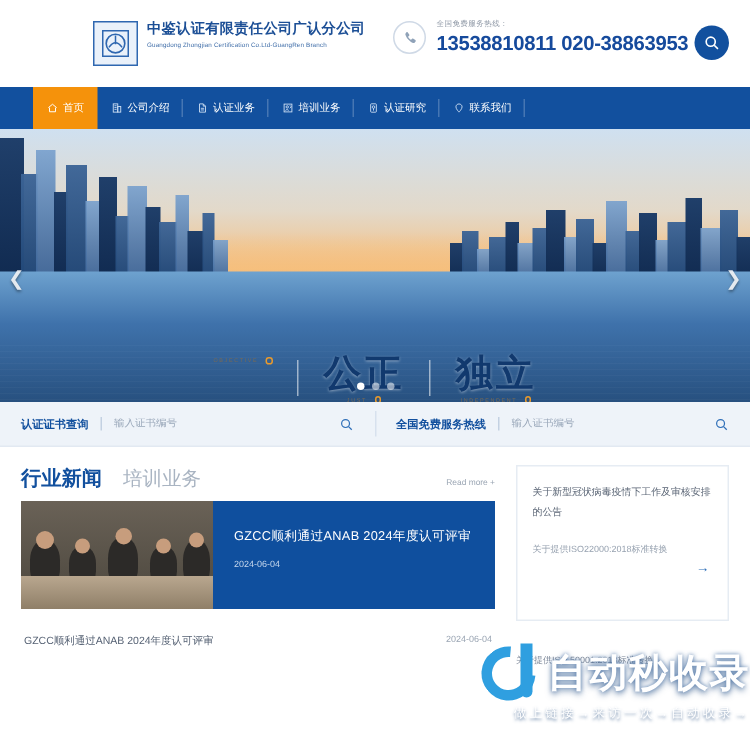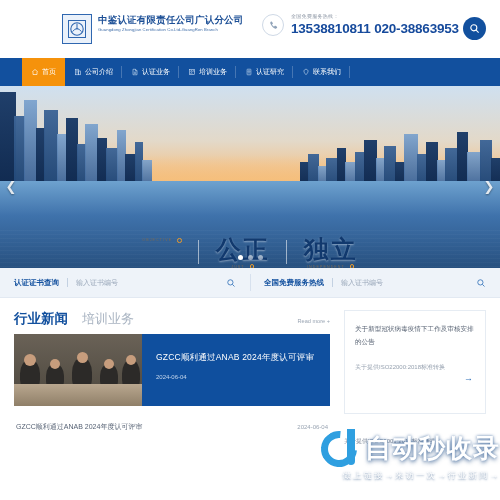--- a/index.html
+++ b/index.html
@@ -538,16 +538,16 @@
   </div>
 
   <div class="watermark">
     <div class="wm-main">
       <div class="wm-logo">
         <div class="wm-ring"></div>
         <div class="wm-j"></div>
       </div>
       <div class="wm-title">自动秒收录</div>
     </div>
-    <div class="wm-sub">做上链接→来访一次→行业新闻→</div>
+    <div class="wm-sub">做上链接→来访一次→自动收录→</div>
   </div>
 
 </div>
 
 </body></html>

